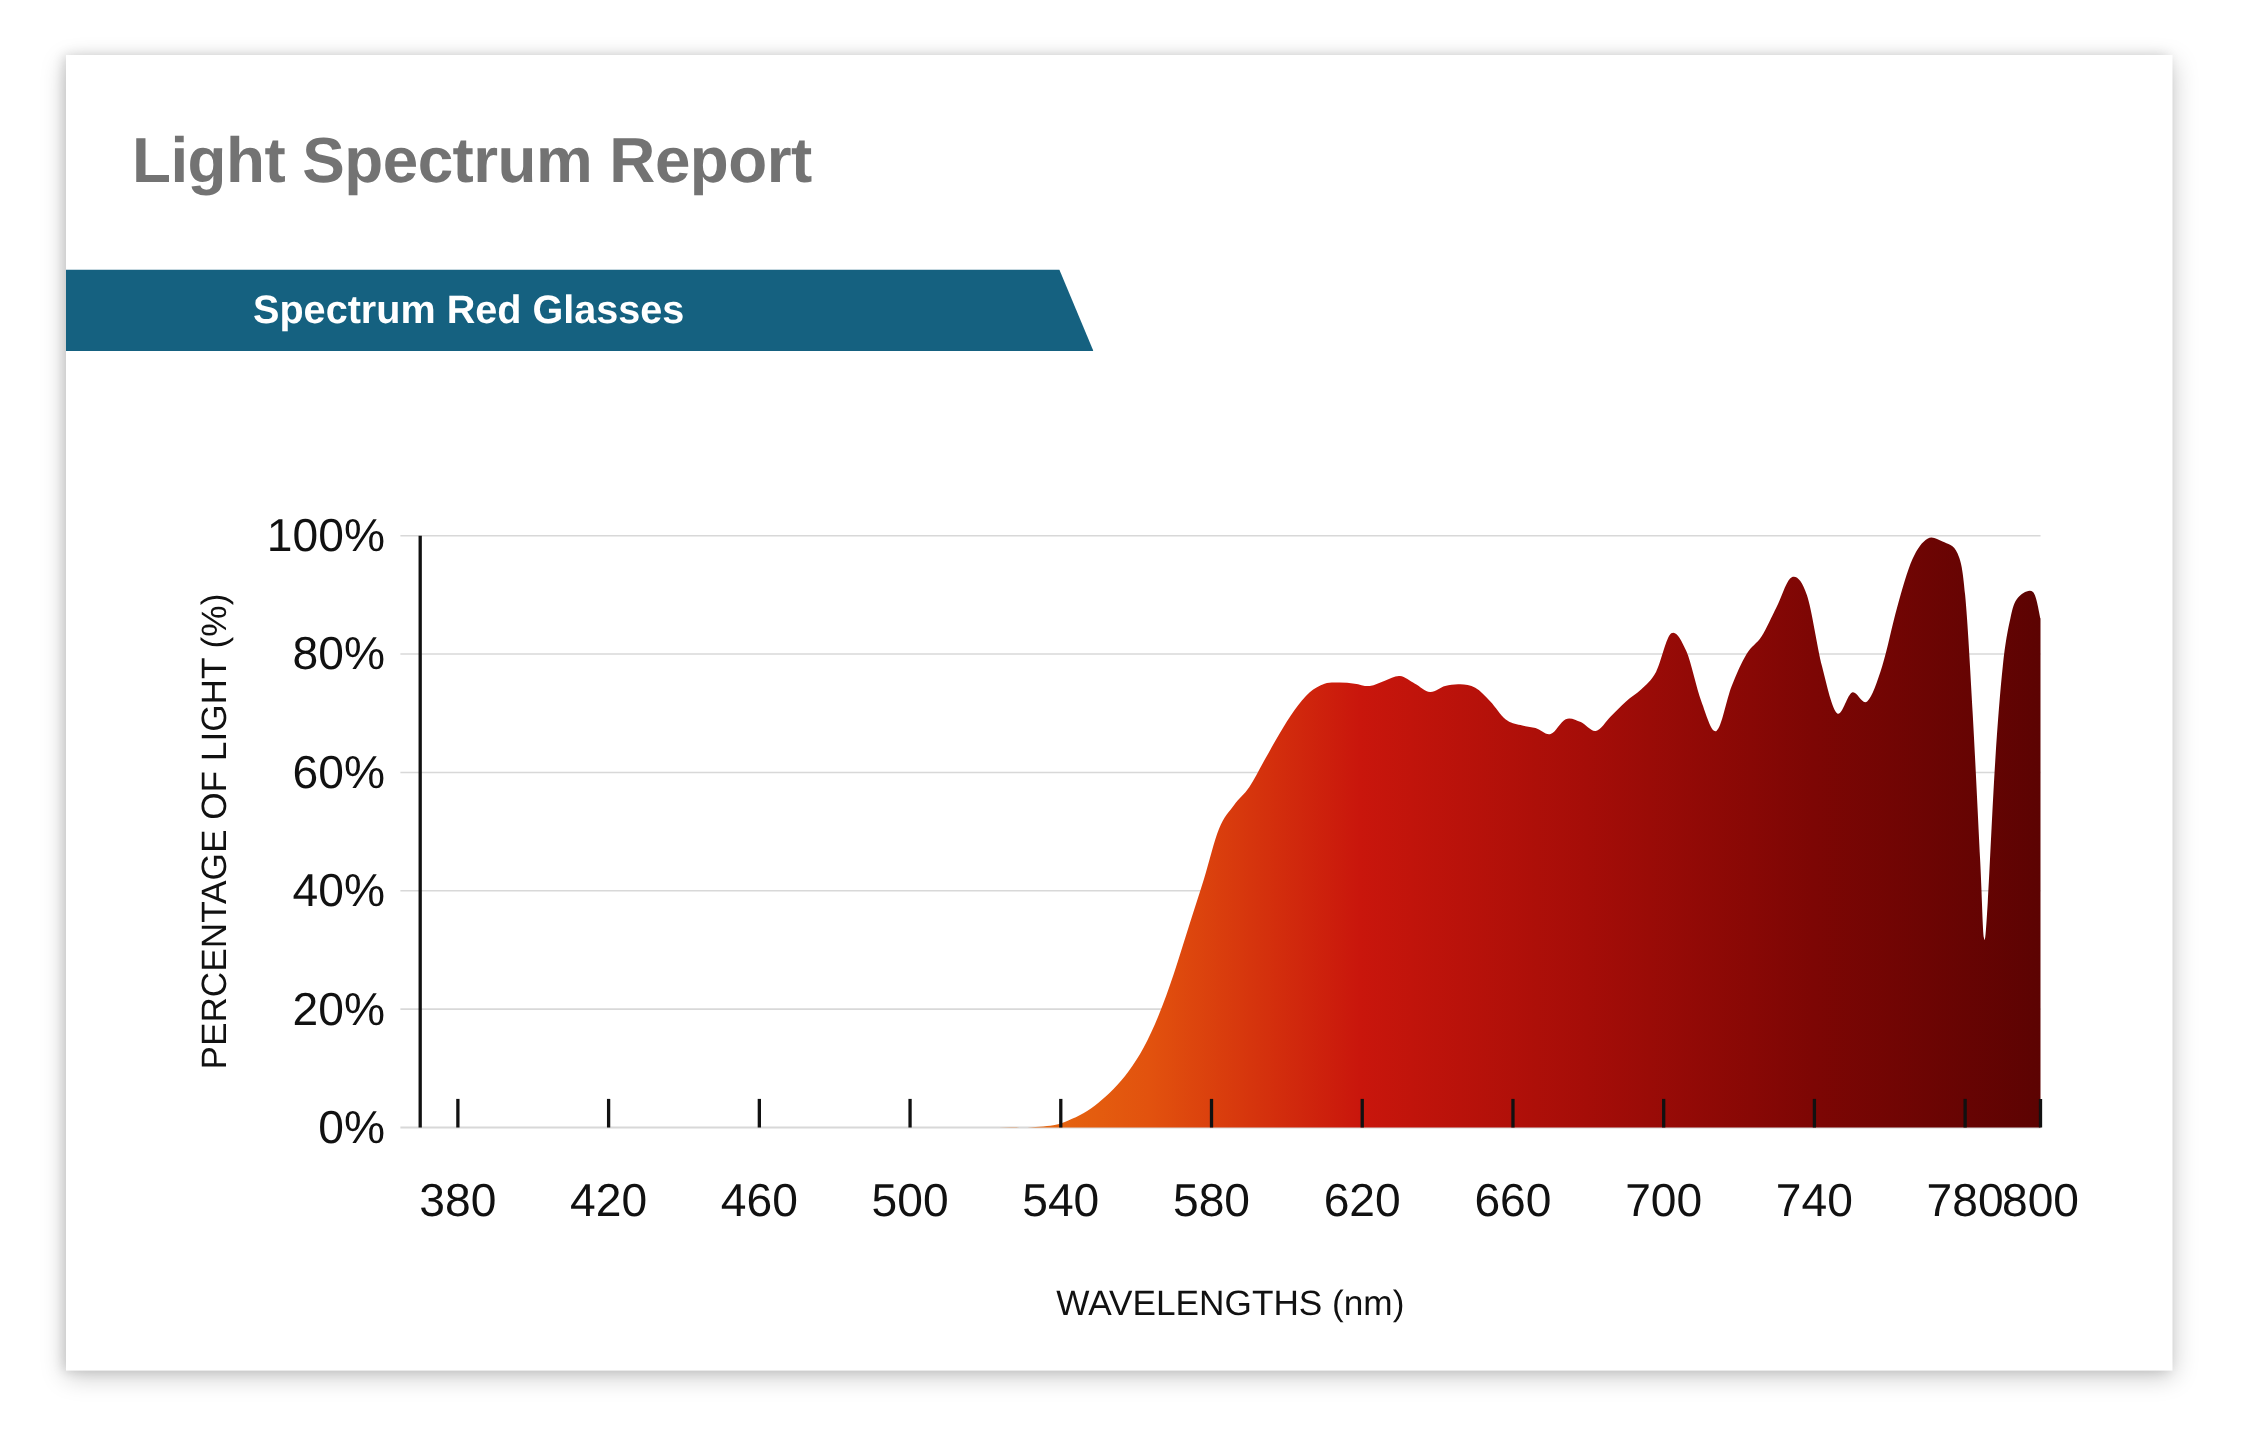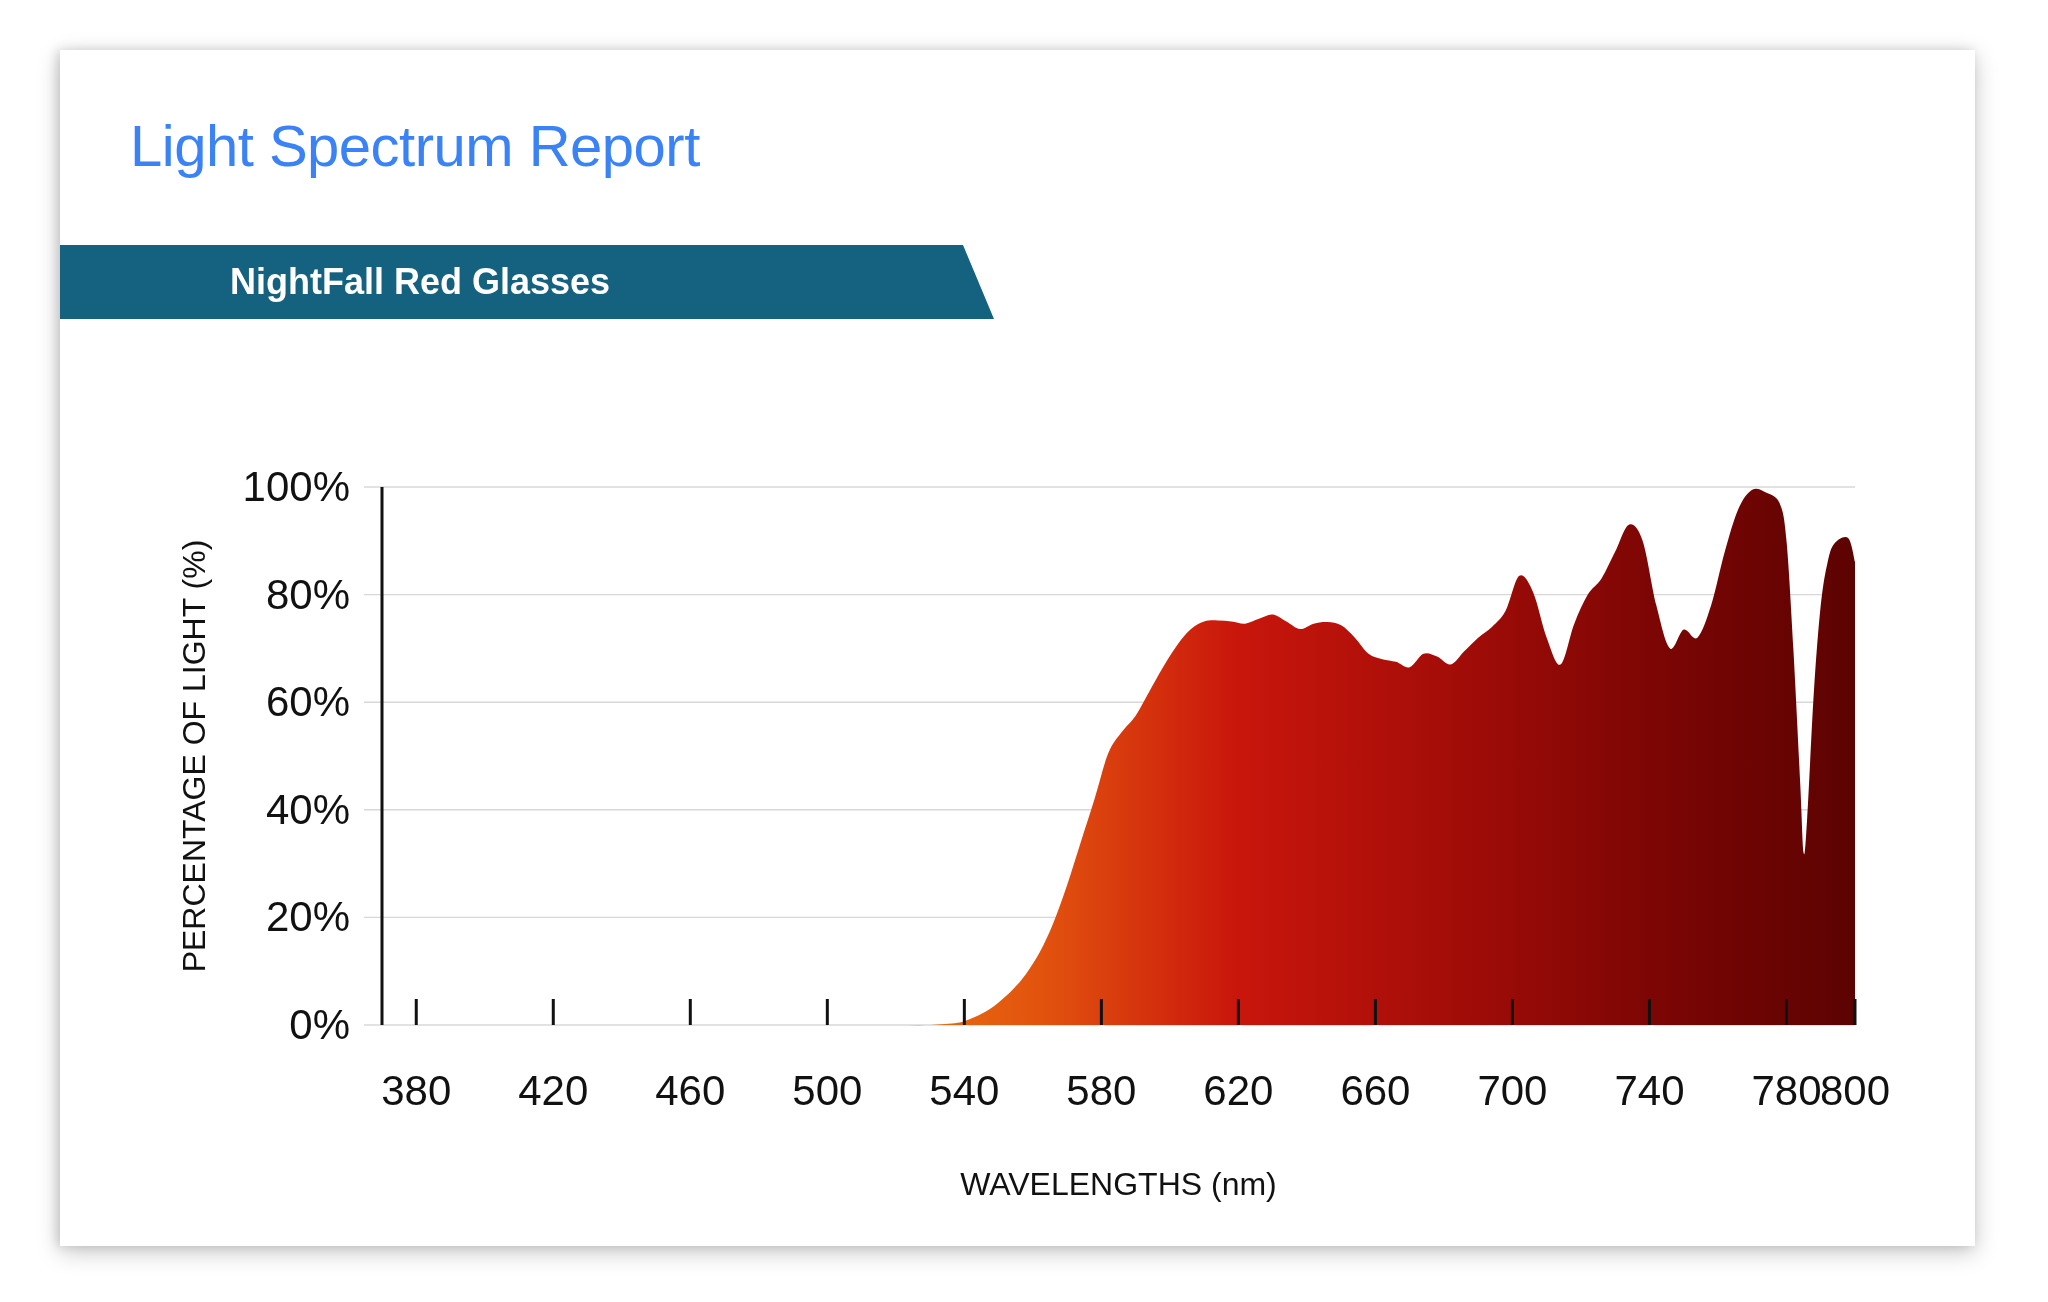--- a/index.html
+++ b/index.html
@@ -17,24 +17,24 @@
   }
   .card {
     position: absolute;
     left: 60px; top: 50px;
     width: 1915px; height: 1196px;
     background: #ffffff;
     box-shadow: 0 6px 22px rgba(0,0,0,0.22), -3px 0 10px rgba(0,0,0,0.13);
   }
   .title {
     position: absolute;
-    left: 70px; top: 62px;
+    left: 60px; top: 62px;
     font-size: 58px;
-    font-weight: normal;
-    color: #3b82f6;
+    font-weight: bold;
+    color: #737373;
     letter-spacing: -0.5px;
     white-space: nowrap;
   }
   .banner {
     position: absolute;
     left: 0px; top: 195px;
     width: 934px; height: 74px;
   }
   .banner svg { display: block; }
   .banner-label {
@@ -65,21 +65,21 @@
 <div id="root">
   <div class="card">
 
     <div class="title">Light Spectrum Report</div>
 
     <div class="banner">
       <svg width="934" height="74" viewBox="0 0 934 74" xmlns="http://www.w3.org/2000/svg">
         <polygon points="0,0 903,0 934,74 0,74" fill="#156180"></polygon>
       </svg>
     </div>
-    <div class="banner-label">NightFall Red Glasses</div>
+    <div class="banner-label">Spectrum Red Glasses</div>
 
     <div class="chart-wrap">
       <svg id="chart-svg" width="1915" height="900" viewBox="0 0 1915 900" xmlns="http://www.w3.org/2000/svg">
         <defs>
           <linearGradient id="spectrumGrad" x1="0" y1="0" x2="1" y2="0">
               <stop offset="0%" stop-color="#8fbf1e"></stop>
               <stop offset="10%" stop-color="#c9b215"></stop>
               <stop offset="20%" stop-color="#e8941a"></stop>
               <stop offset="32%" stop-color="#ea7a12"></stop>
               <stop offset="45%" stop-color="#e2520e"></stop>

